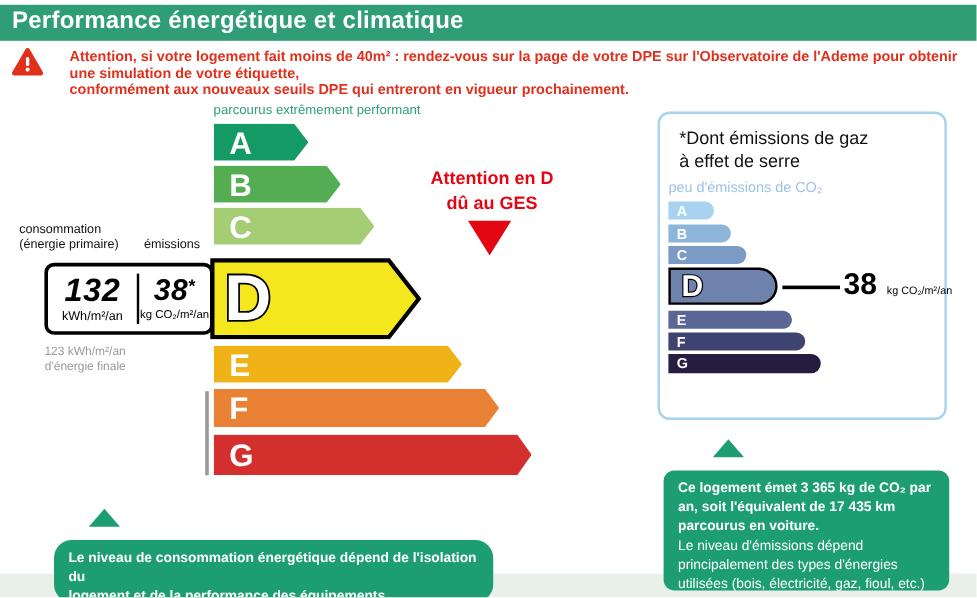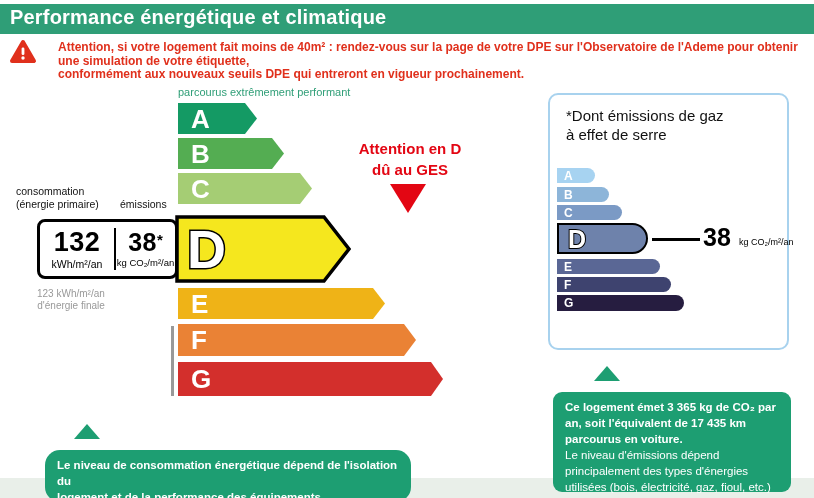--- a/index.html
+++ b/index.html
@@ -29,21 +29,21 @@
     left:12px; font-size:54px; color:#fff;
     -webkit-text-stroke:3px #000; paint-order:stroke fill;
   }
   .clip-arrow { width:100%; height:100%; clip-path:polygon(0 0, calc(100% - 12px) 0, 100% 50%, calc(100% - 12px) 100%, 0 100%); }
 
   
   #value-box { left:37px; top:219px; width:141px; height:60px; background:#fff; border:3px solid #000; border-radius:8px; display:flex; z-index:3; }
   #value-box .col { display:flex; flex-direction:column; align-items:center; justify-content:center; }
   #col-consumption { width:74px; }
   #col-emissions { flex:1; border-left:2.5px solid #000; margin:6px 0; }
-  .big-val { font-size:27px; font-weight:bold; color:#000; line-height:1; letter-spacing:.5px; }
+  .big-val { font-size:27px; font-weight:bold; color:#000; line-height:1; letter-spacing:.5px;font-style:italic; }
   .small-unit { font-size:10.5px; color:#000; margin-top:2px; white-space:nowrap; }
   #emissions-asterisk { font-size:15px; vertical-align:super; font-weight:bold; }
 
   .gray-note { color:#999; font-size:10px; line-height:12px;text-align:right; }
 
   
   #classement-note { left:330px; top:138px; width:160px; text-align:center; font-size:15px; font-weight:bold; line-height:21px; }
   #classement-arrow { left:390px; top:184px; width:0; height:0; border-left:18px solid transparent; border-right:18px solid transparent; border-top:29px solid #e30613; }
 
   
@@ -142,20 +142,21 @@
 
   <div class="abs vbar" style="left:171px;top:326px;width:3px;height:70px;"></div>
 
   <div class="abs pre" id="classement-note" style="color: rgb(227, 6, 19);">Attention en D
 dû au GES</div>
   <div class="abs" id="classement-arrow"></div>
 
   <div class="abs" id="ges-panel"></div>
   <div class="abs pre" id="ges-title">*Dont émissions de gaz
 à effet de serre</div>
+  <div class="abs" id="ges-low-label" style="color: rgb(157, 195, 230);">peu d'émissions de CO₂</div>
 
   <div>
       <div class="ges-bar" style="left: 557px; top: 168px; width: 38px; height: 15px; background: rgb(167, 211, 241); border-radius: 0px 8px 8px 0px;">
         <span class="letter">A</span>
       </div>
       <div class="ges-bar" style="left: 557px; top: 187px; width: 52px; height: 15px; background: rgb(141, 181, 217); border-radius: 0px 8px 8px 0px;">
         <span class="letter">B</span>
       </div>
       <div class="ges-bar" style="left: 557px; top: 205px; width: 65px; height: 15px; background: rgb(123, 154, 197); border-radius: 0px 8px 8px 0px;">
         <span class="letter">C</span>

